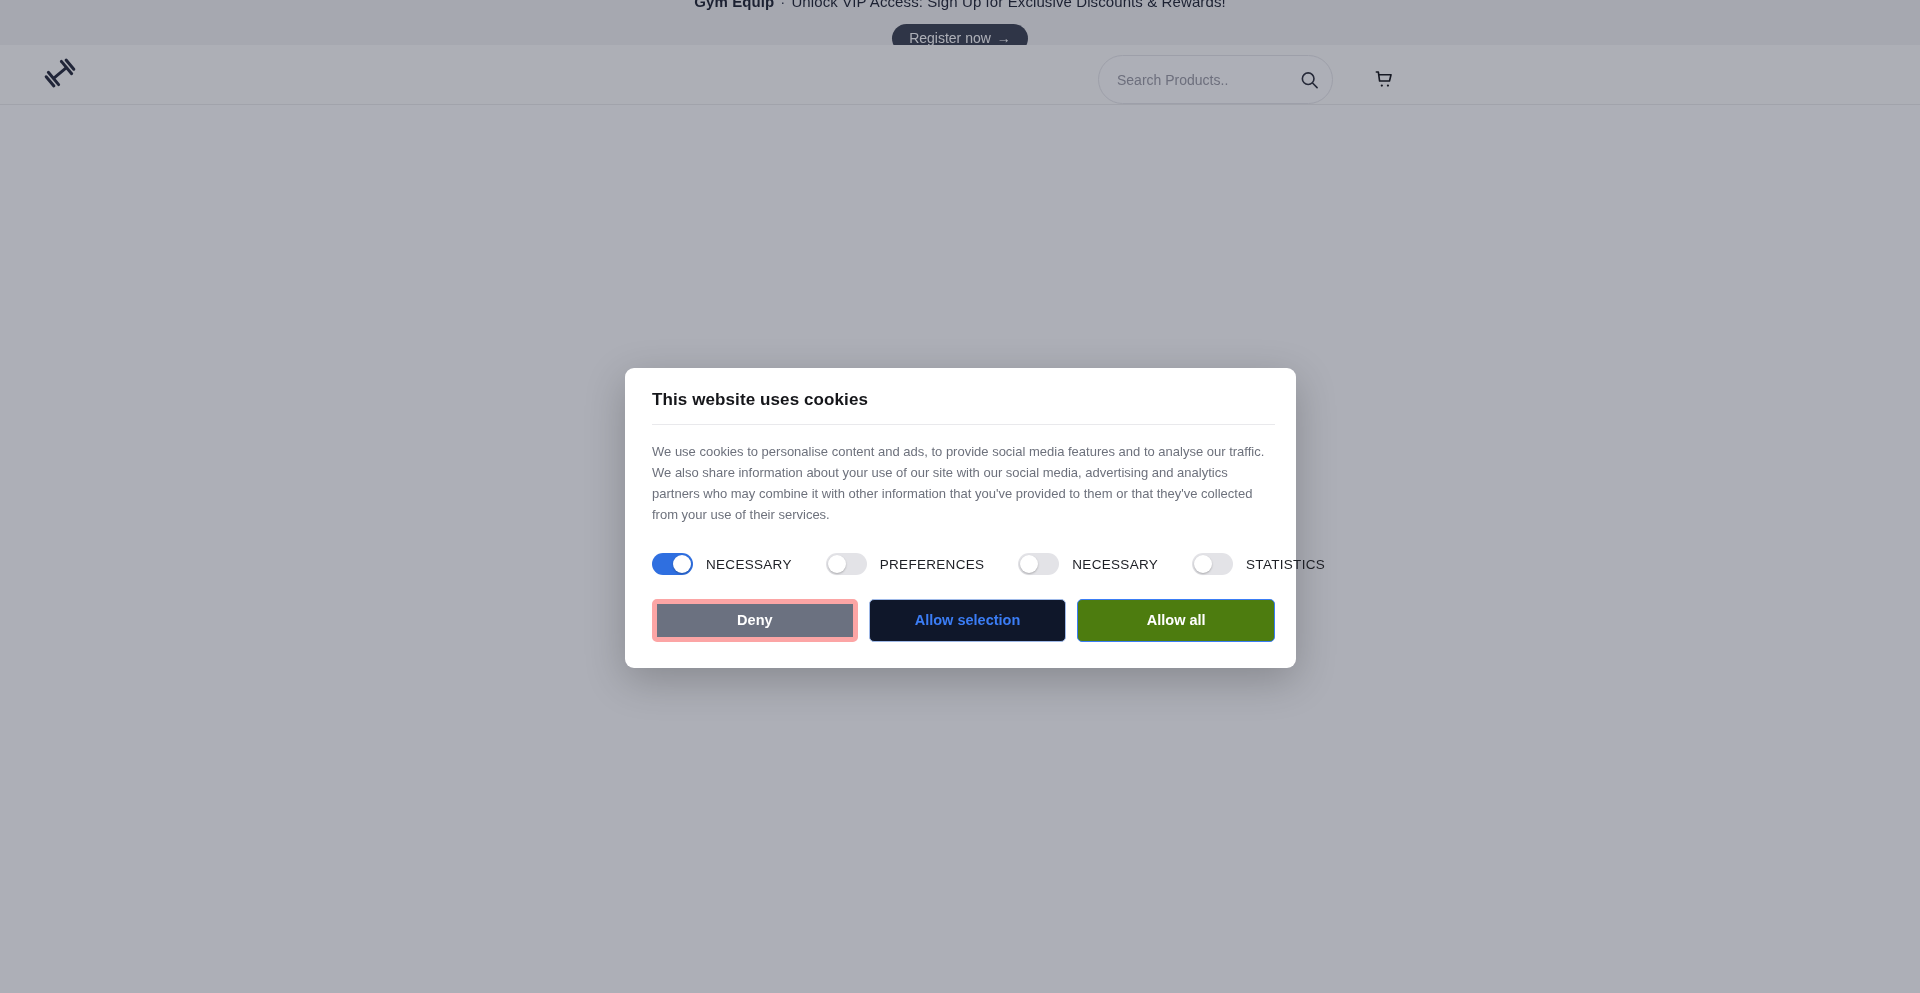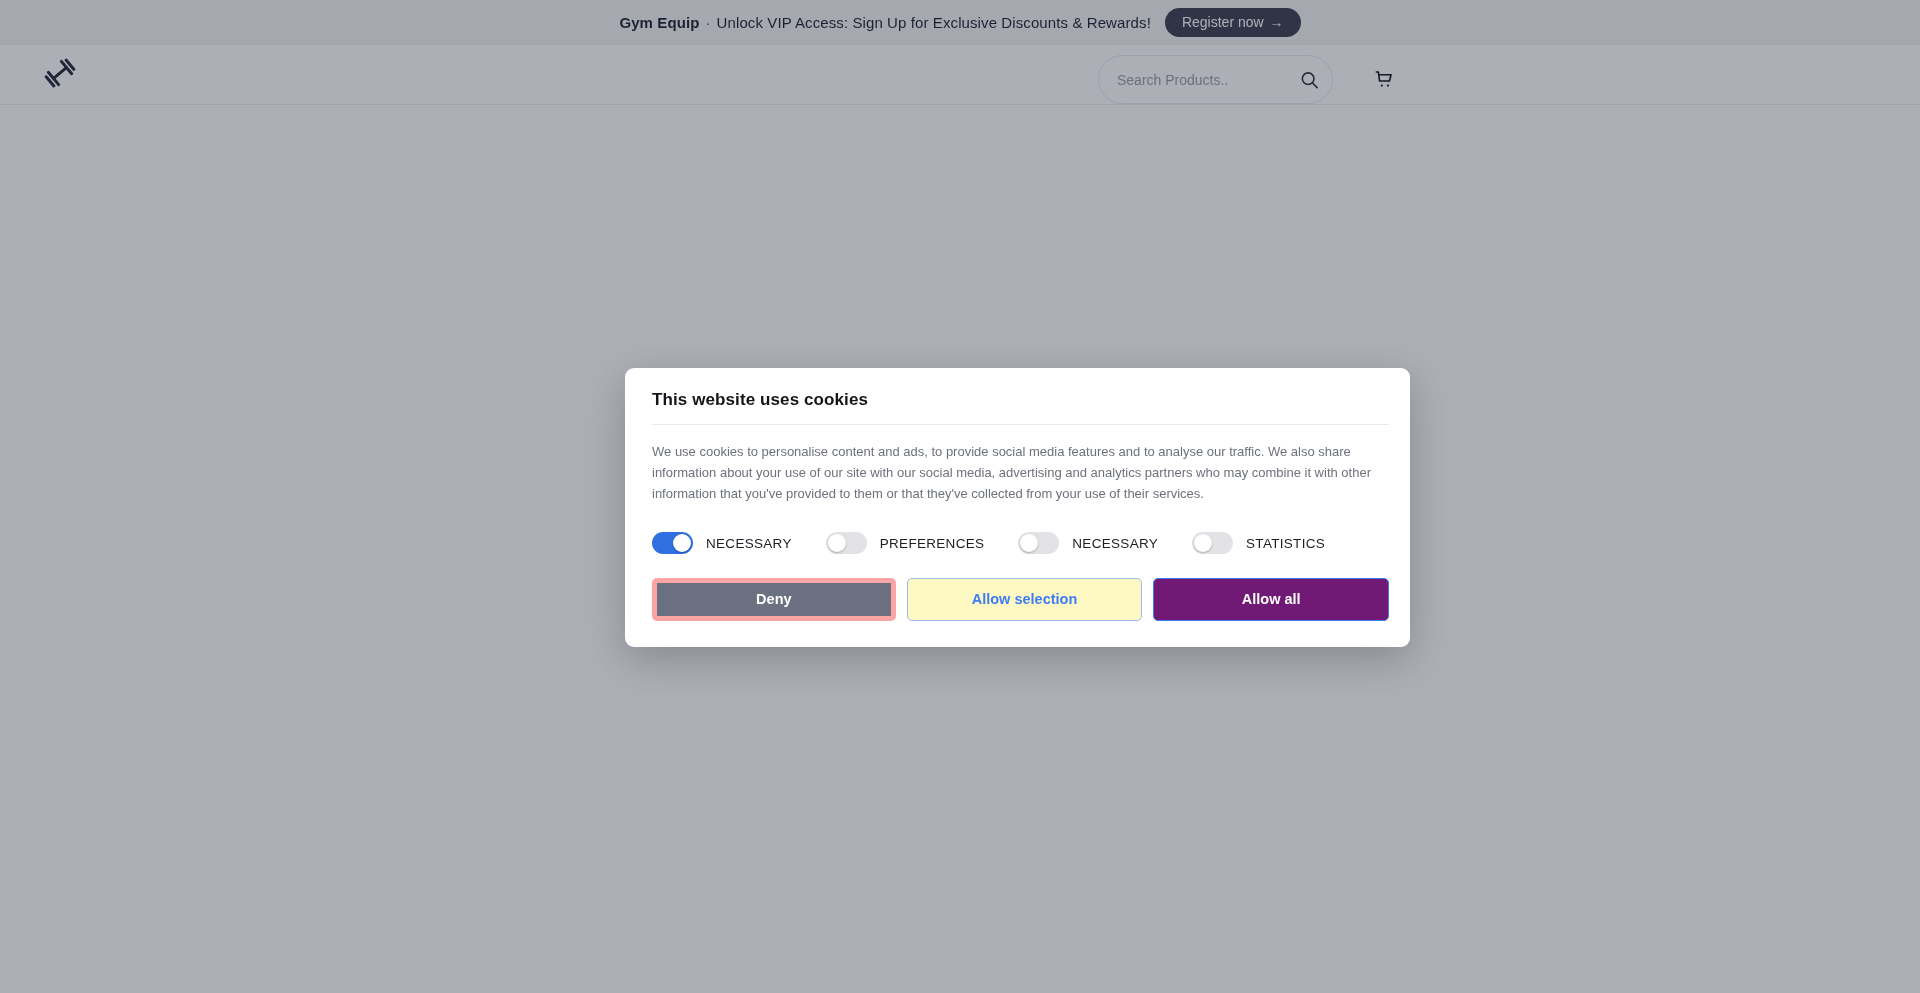--- a/index.html
+++ b/index.html
@@ -23,20 +23,21 @@
   .promo-banner {
     position: absolute;
     top: 0; left: 0;
     width: 1920px;
     height: 45px;
     background: #f4f4f5;
     display: flex;
     align-items: center;
     justify-content: center;
     gap: 14px;
+    flex-direction: column;
   }
   .promo-text {
     font-size: 15px;
     color: #1d2230;
     letter-spacing: 0.1px;
     white-space: nowrap;
   }
   .promo-brand { font-weight: 700; }
   .promo-dot { margin: 0 6px; color: #3a4050; }
   .promo-msg { font-weight: 400; }
@@ -141,21 +142,21 @@
     height: 993px;
     background: rgba(28, 34, 56, 0.36);
     z-index: 50;
   }
 
   
   .cookie-modal {
     position: absolute;
     left: 625px;
     top: 368px;
-    width: 785px;
+    width: 671px;
     background: #ffffff;
     border-radius: 9px;
     box-shadow: 0 12px 40px rgba(0,0,0,0.22);
     z-index: 60;
     padding: 22px 21px 26px 27px;
   }
   .modal-title {
     font-size: 17px;
     font-weight: 700;
     color: #15161a;
@@ -230,26 +231,26 @@
     font-weight: 700;
     cursor: pointer;
     line-height: 1;
   }
   .btn-deny {
     background: #6b7180;
     color: #ffffff;
     border: 5px solid #fca5a5;
   }
   .btn-allow-selection {
-    background: #fef9c3;
+    background: #0f172a;
     color: #3b7df5;
     border: 1px solid #9fb9e8;
   }
   .btn-allow-all {
-    background: #701a75;
+    background: #4d7c0f;
     color: #ffffff;
     border: 1px solid #3b7df5;
   }
 </style>
 </head>
 <body>
 
 <div id="page">
 
   <div class="promo-banner">

